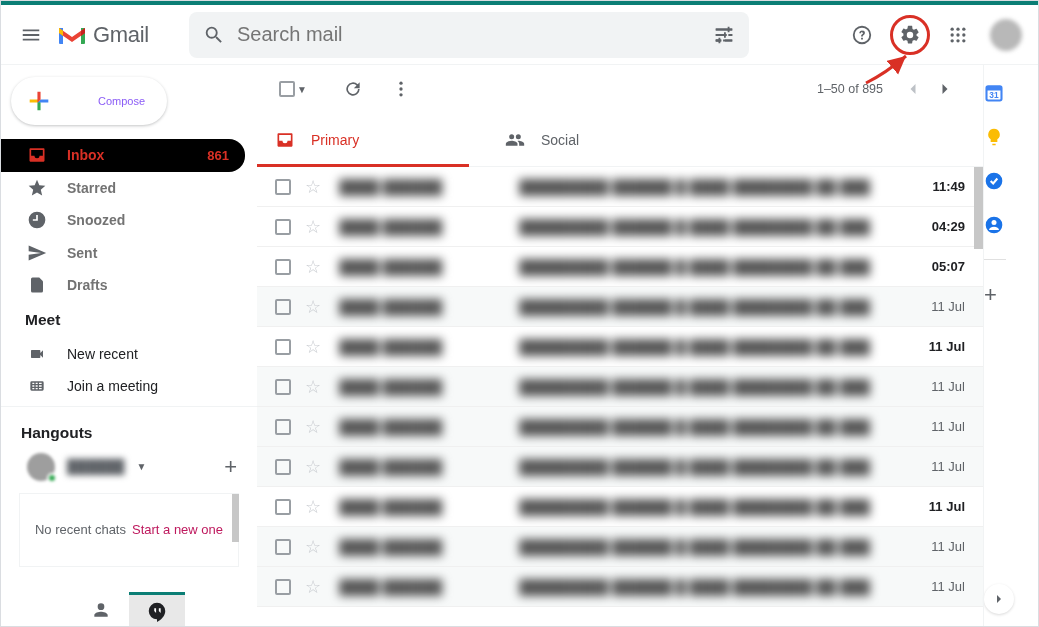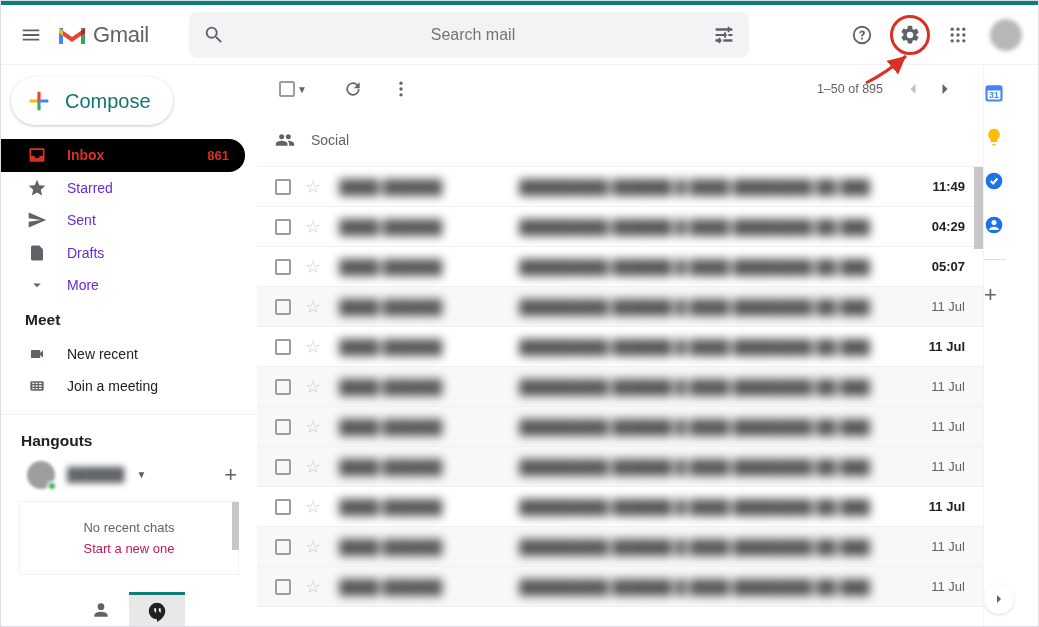--- a/index.html
+++ b/index.html
@@ -5,50 +5,50 @@
   * { box-sizing: border-box; margin: 0; padding: 0; }
   body { font-family: Arial, Helvetica, sans-serif; background: #fff; color: #202124; width: 1039px; height: 627px; overflow: hidden; position: relative; border:1px solid #dadde1;}
   .topstrip { height: 4px; background: #0b7e75; }
   
   .header { position: relative; height: 60px; display: flex; align-items: center; padding: 0 16px 0 8px; border-bottom: 1px solid #f1f3f4; }
   .menu-btn { width: 44px; height: 44px; display:flex; align-items:center; justify-content:center; border-radius:50%; color:#5f6368; }
   .logo-wrap { display:flex; align-items:center; margin-left:4px; margin-right:40px; }
   .gmail-label { font-size:22px; color:#5f6368; margin-left:6px; letter-spacing:-0.3px; }
   .search-box { flex:0 0 560px; height:46px; background:#f1f3f4; border-radius:8px; display:flex; align-items:center; padding:0 10px; }
   .search-box .s-icon { width:30px; display:flex; justify-content:center; color:#5f6368; }
-  .search-box input { flex:1; border:none; background:transparent; font-size:16px; color:#5f6368; outline:none; padding-left:8px;text-align:center;}
+  .search-box input { flex:1; border:none; background:transparent; font-size:20px; color:#5f6368; outline:none; padding-left:8px;}
   .search-box .tune-icon { width:30px; display:flex; justify-content:center; color:#5f6368; }
   .header-right { margin-left:auto; display:flex; align-items:center; gap:8px; }
   .hicon { width:40px; height:40px; display:flex; align-items:center; justify-content:center; color:#5f6368; border-radius:50%; }
   .settings-circle { border:3px solid #d93025; border-radius:50%; position: relative;}
   .avatar { width:32px; height:32px; border-radius:50%; background:#b8b8b8; filter: blur(2px); margin-left:4px; }
   .arrow-annot { position:absolute; left:860px; top:48px; pointer-events:none; }
   
   .body-row { display:flex; height: calc(627px - 64px); }
   
   .sidebar { width:256px; flex:none; display:flex; flex-direction:column; }
   .compose-wrap { padding:12px 10px 14px 10px; }
   .compose-btn { height:48px; border-radius:24px; box-shadow:0 1px 3px rgba(60,64,67,.3); display:inline-flex; align-items:center; padding:0 22px 0 14px; gap:12px; background:#fff; }
-  .compose-btn span { font-size:20px; color:#0f766e; }
-  .nav-item { height:32.5px; display:flex; align-items:center; border-radius:0 16px 16px 0; padding-left:26px; padding-right:16px; font-size:14px; color:#6d28d9; gap:20px; margin-right:12px;}
+  .compose-btn span { font-size:11px; color:#8b5cf6;margin-left:33px; }
+  .nav-item { height:32.5px; display:flex; align-items:center; border-radius:0 16px 16px 0; padding-left:26px; padding-right:16px; font-size:14px; color:#737373; gap:20px; margin-right:12px;font-weight:bold;}
   .nav-item .nicon { width:20px; display:flex; justify-content:center; color:#5f6368; }
   .nav-item .nlabel { flex:1; }
   .nav-item.active { background:#000000; color:#d93025; font-weight:bold; }
   .nav-item.active .nicon, .nav-item.active .ncount { color:#d93025; }
   .ncount { font-size:13px; font-weight:bold; }
   .section-header { height:36px; display:flex; align-items:center; padding-left:24px; font-size:15.5px; font-weight:bold; color:#202124; }
   .meet-item, .hangout-user { height:32px; display:flex; align-items:center; padding-left:26px; font-size:14px; gap:20px; }
   .meet-item .nicon { width:20px; display:flex; justify-content:center; color:#5f6368; }
-  .hangouts-sec { border-top:1px solid #f1f3f4; margin-top:12px; padding-top:8px;}
+  .hangouts-sec { border-top:1px solid #f1f3f4; margin-top:4px; padding-top:8px;}
   .hangout-user { justify-content:space-between; padding-right:20px; }
   .hu-left { display:flex; align-items:center; gap:12px;}
   .hu-avatar { width:28px; height:28px; border-radius:50%; background:#9e9e9e; position:relative; filter: blur(1.5px);}
   .hu-dot { position:absolute; right:-2px; bottom:-2px; width:10px; height:10px; border-radius:50%; background:#34a853; border:2px solid #fff; filter:none;}
   .hu-name { color:#5f6368; font-size:13.5px; filter: blur(3px); }
-  .chat-box { margin:10px 18px 0 18px; height:74px; border:1px solid #f1f3f4; position:relative; display:flex; flex-direction:column; align-items:center; justify-content:center; gap:6px;}
+  .chat-box { margin:10px 18px 0 18px; height:74px; border:1px solid #f1f3f4; position:relative; display:flex; align-items:center; justify-content:center; gap:6px;}
   .chat-box .scroll-thumb { position:absolute; right:-1px; top:0; width:7px; height:48px; background:#c7c7c7; }
   .nrc { font-size:13px; color:#5f6368; }
   .sno { font-size:13px; color:#be185d; }
   .sidebar-footer { margin-top:auto; height:36px; display:flex; align-items:center; justify-content:center; gap:0; }
   .sf-btn { width:56px; height:36px; display:flex; align-items:center; justify-content:center; color:#5f6368; }
   .sf-btn.active { background:#e8e8e8; border-top:3px solid #0b7e75; }
   
   .main { flex:1; display:flex; flex-direction:column; border-right:1px solid #f1f3f4; position:relative; }
   .toolbar { height:48px; display:flex; align-items:center; padding:0 22px; }
   .tbl-icon { color:#5f6368; display:flex; align-items:center; }
@@ -194,40 +194,40 @@
       <span class="nicon">
           <svg width="20" height="20" viewBox="0 0 24 24">
             <path fill="#5f6368" d="M12 17.27 18.18 21l-1.64-7.03L22 9.24l-7.19-.61L12 2 9.19 8.63 2 9.24l5.46 4.73L5.82 21z"></path>
           </svg>
         </span>
       <span class="nlabel">Starred</span>
     </div>
     <div class="nav-item">
       <span class="nicon">
           <svg width="20" height="20" viewBox="0 0 24 24">
+            <path fill="#5f6368" d="M12 2a10 10 0 1 0 10 10A10 10 0 0 0 12 2m1 11H7v-2h4V6h2z"></path>
+          </svg>
+        </span>
+      <span class="nlabel">Snoozed</span>
+    </div>
+    <div class="nav-item">
+      <span class="nicon">
+          <svg width="20" height="20" viewBox="0 0 24 24">
             <path fill="#5f6368" d="M2 21l21-9L2 3v7l15 2-15 2z"></path>
           </svg>
         </span>
       <span class="nlabel">Sent</span>
     </div>
     <div class="nav-item">
       <span class="nicon">
           <svg width="18" height="20" viewBox="0 0 24 24">
             <path fill="#5f6368" d="M6 2h9l5 5v13a2 2 0 0 1-2 2H6a2 2 0 0 1-2-2V4a2 2 0 0 1 2-2"></path>
           </svg>
         </span>
       <span class="nlabel">Drafts</span>
-    </div>
-    <div class="nav-item">
-      <span class="nicon">
-          <svg width="18" height="18" viewBox="0 0 24 24">
-            <path fill="#5f6368" d="M7 10l5 5 5-5z"></path>
-          </svg>
-        </span>
-      <span class="nlabel">More</span>
     </div>
 
     <div class="section-header">Meet</div>
     <div class="meet-item">
       <span class="nicon">
           <svg width="20" height="16" viewBox="0 0 24 24">
             <path fill="#5f6368" d="M17 10.5V7a1 1 0 0 0-1-1H4a1 1 0 0 0-1 1v10a1 1 0 0 0 1 1h12a1 1 0 0 0 1-1v-3.5l4 4v-11z"></path>
           </svg>
         </span>
       <span>New recent</span>
@@ -301,20 +301,26 @@
           </svg>
         </div>
       <div class="pager-btn en">
           <svg width="20" height="20" viewBox="0 0 24 24">
             <path fill="currentColor" d="M9 6l6 6-6 6z"></path>
           </svg>
         </div>
     </div>
 
     <div class="tabs">
+      <div class="tab active">
+        <svg width="20" height="20" viewBox="0 0 24 24">
+            <path fill="#d93025" d="M20 4H4A1 1 0 0 0 3 5V19a1 1 0 0 0 1 1H20a1 1 0 0 0 1-1V5A1 1 0 0 0 20 4M19 18H5V6H19zM5 13h4a3 3 0 0 0 6 0h4v5H5z"></path>
+          </svg>
+        <span>Primary</span>
+      </div>
       <div class="tab">
         <svg width="20" height="20" viewBox="0 0 24 24">
             <path fill="#5f6368" d="M16 11a3 3 0 1 0-3-3 3 3 0 0 0 3 3M8 11a3 3 0 1 0-3-3 3 3 0 0 0 3 3m0 2c-2.33 0-7 1.17-7 3.5V19h14v-2.5C15 14.17 10.33 13 8 13m8 0c-.29 0-.62 0-.97.05A4.22 4.22 0 0 1 17 16.5V19h6v-2.5c0-2.33-4.67-3.5-7-3.5"></path>
           </svg>
         <span>Social</span>
       </div>
     </div>
 
     <div class="maillist">
       <div class="mail-scroll"></div>

